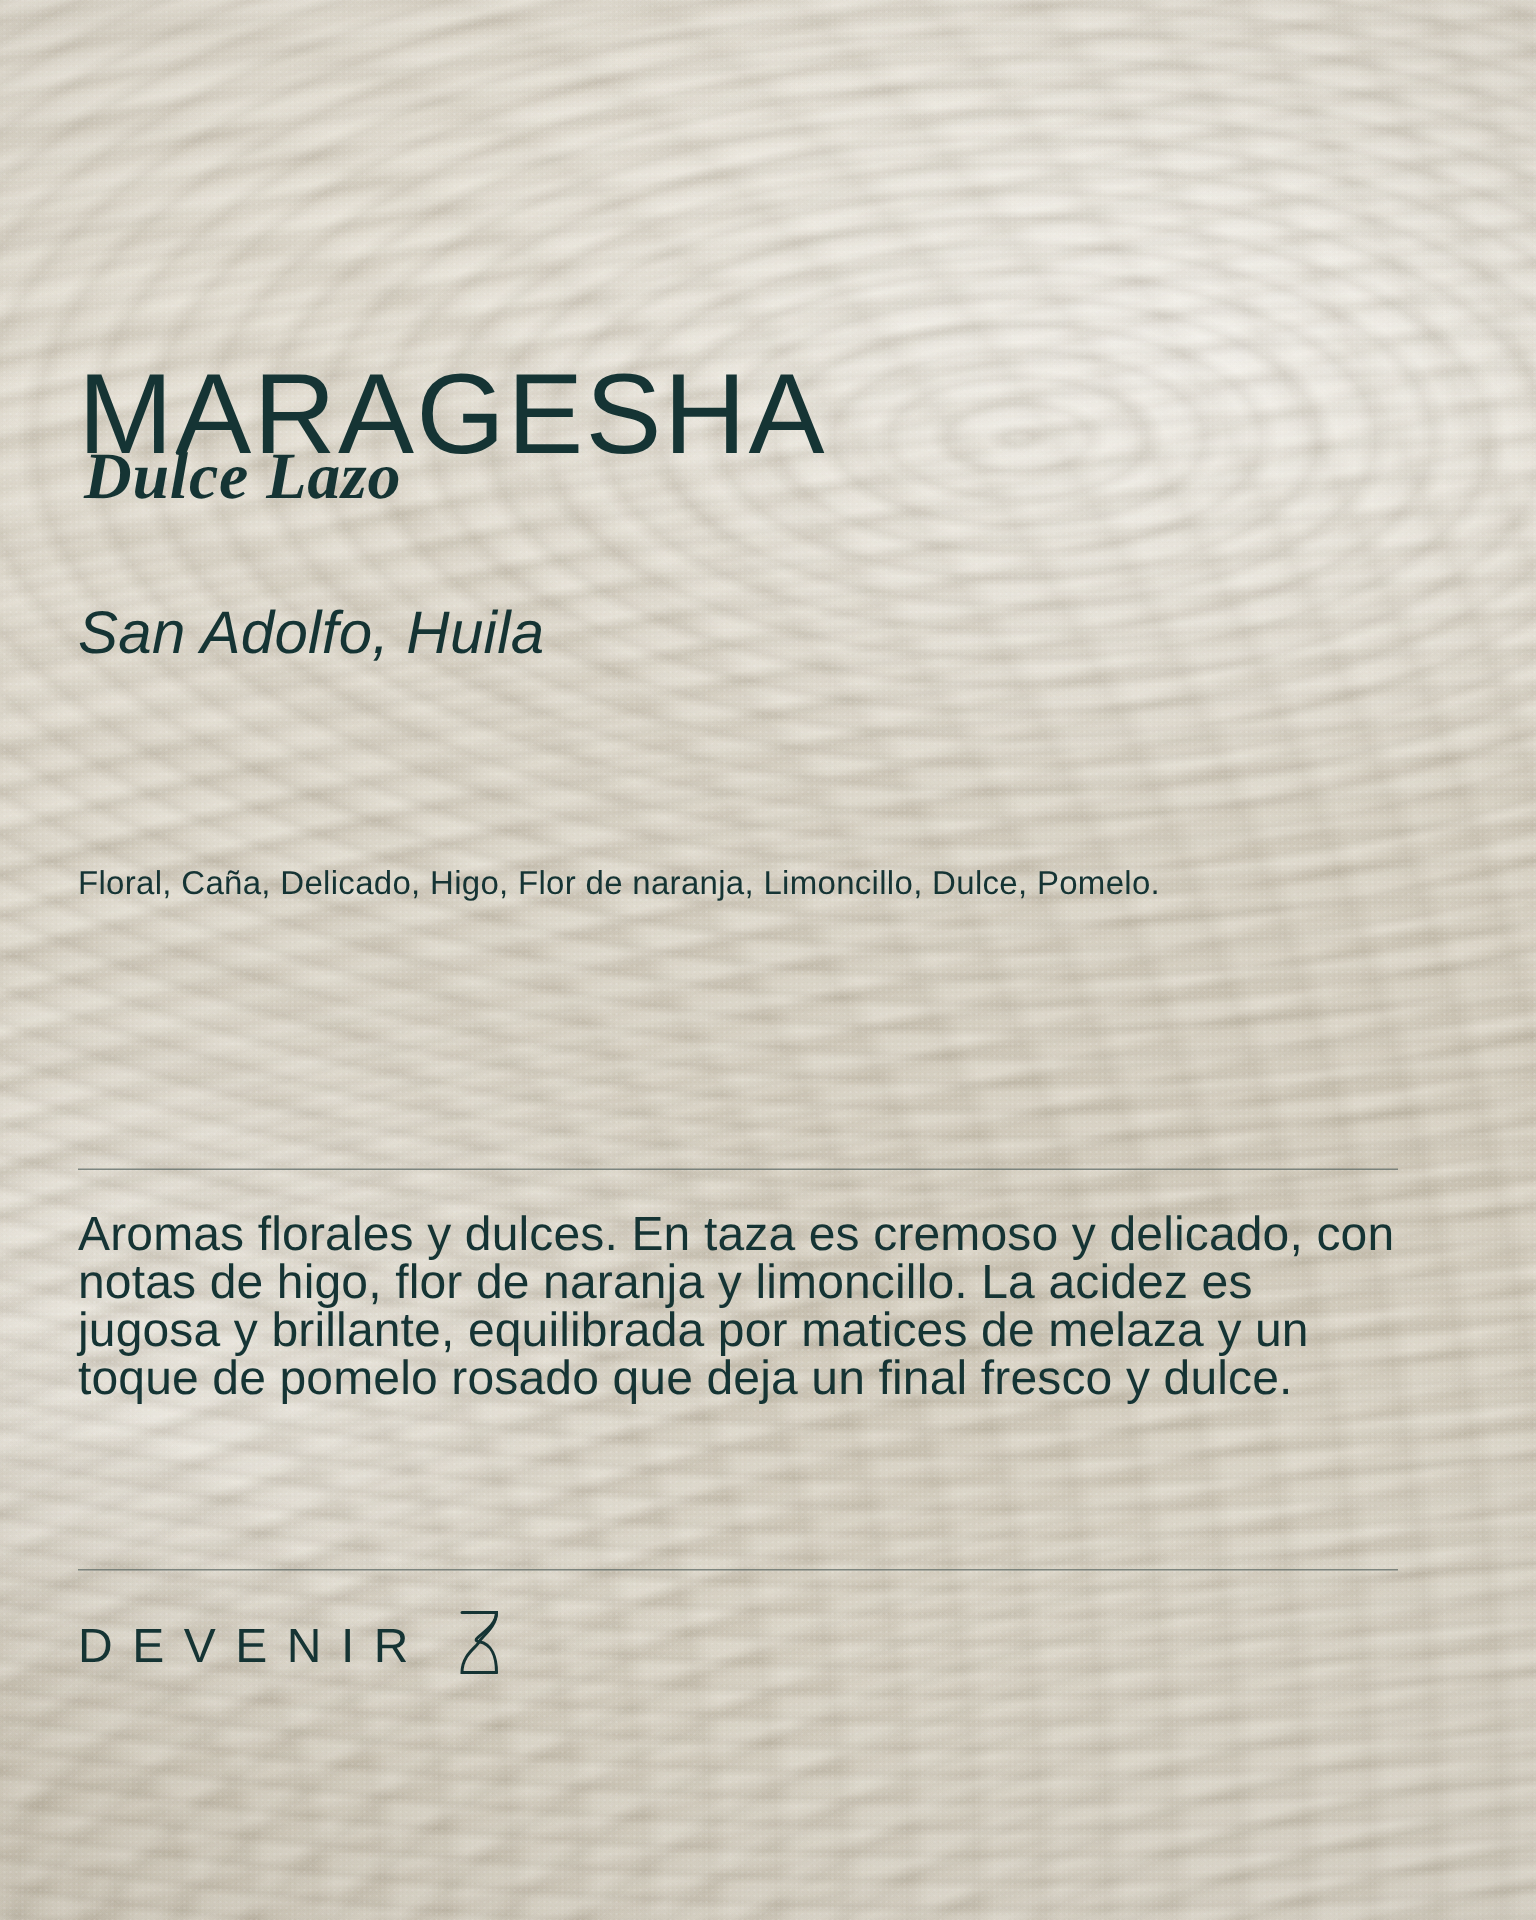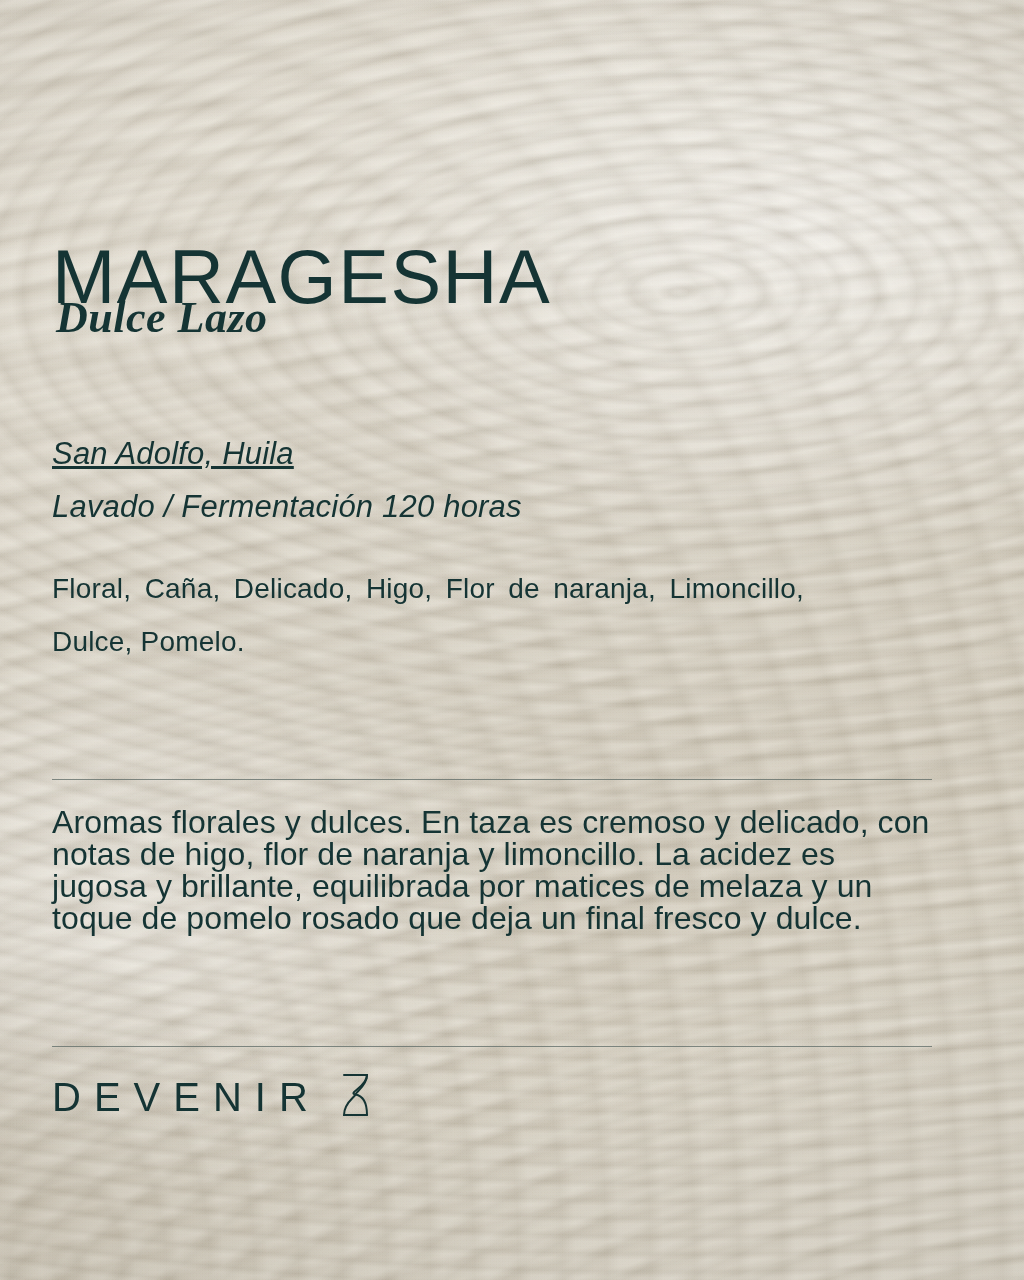--- a/index.html
+++ b/index.html
@@ -127,47 +127,46 @@
     font-style: italic;
     font-weight: 700;
     font-size: 44px;
     line-height: 52px;
     letter-spacing: 0.5px;
     color: #153434;
   }
 
   .origin {
     position: absolute;
-    top: 434px;
+    top: 402px;
+    left: 0;
+    font-size: 40px;
+    line-height: 40px;
+    font-style: italic;
+    letter-spacing: 0.2px;
+    color: #153434;
+  }
+
+  .process {
+    position: absolute;
+    top: 487px;
     left: 0;
     font-size: 31px;
     line-height: 40px;
     font-style: italic;
     letter-spacing: 0.2px;
     color: #153434;
-    text-decoration: underline;
-  }
-
-  .process {
-    position: absolute;
-    top: 487px;
-    left: 0;
-    font-size: 31px;
-    line-height: 40px;
-    font-style: italic;
-    letter-spacing: 0.2px;
-    color: #153434;
   }
 
   .notes {
     position: absolute;
     top: 562px;
     left: 0;
     width: 752px;
-    font-size: 28px;
+    font-size: 22px;
     line-height: 53px;
     letter-spacing: 0.2px;
     text-align: justify;
     color: #153434;
   }
 
   .roast {
     position: absolute;
     top: 718px;
     left: 0;
@@ -202,21 +201,21 @@
 
   .brand {
     position: absolute;
     top: 1069px;
     left: 0;
     display: flex;
     align-items: center;
     gap: 14px;
   }
   .brand-word {
-    font-size: 40px;
+    font-size: 32px;
     letter-spacing: 13px;
     font-weight: 400;
     color: #153434;
   }
   .brand-mark {
     display: block;
     margin-left: -2px;
   }
 </style>
 </head>
@@ -233,21 +232,20 @@
   <div class="bg-vignette"></div>
 
   <div class="content">
 
     <h1 class="title">MARAGESHA</h1>
 
     <div class="producer">Dulce Lazo</div>
 
     <div class="origin">San Adolfo, Huila</div>
 
-    <div class="process">Lavado / Fermentación 120 horas</div>
 
     <div class="notes">Floral, Caña, Delicado, Higo, Flor de naranja, Limoncillo, Dulce, Pomelo.</div>
 
 
     <div class="rule rule-top"></div>
 
     <div class="description">Aromas florales y dulces. En taza es cremoso y delicado, con notas de higo, flor de naranja y limoncillo. La acidez es jugosa y brillante, equilibrada por matices de melaza y un toque de pomelo rosado que deja un final fresco y dulce.</div>
 
     <div class="rule rule-bottom"></div>
 

